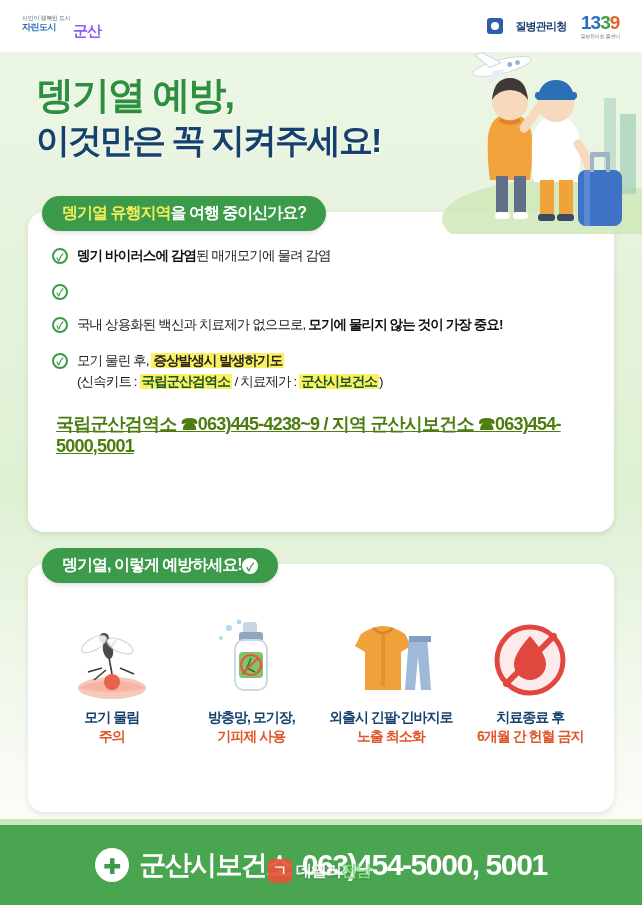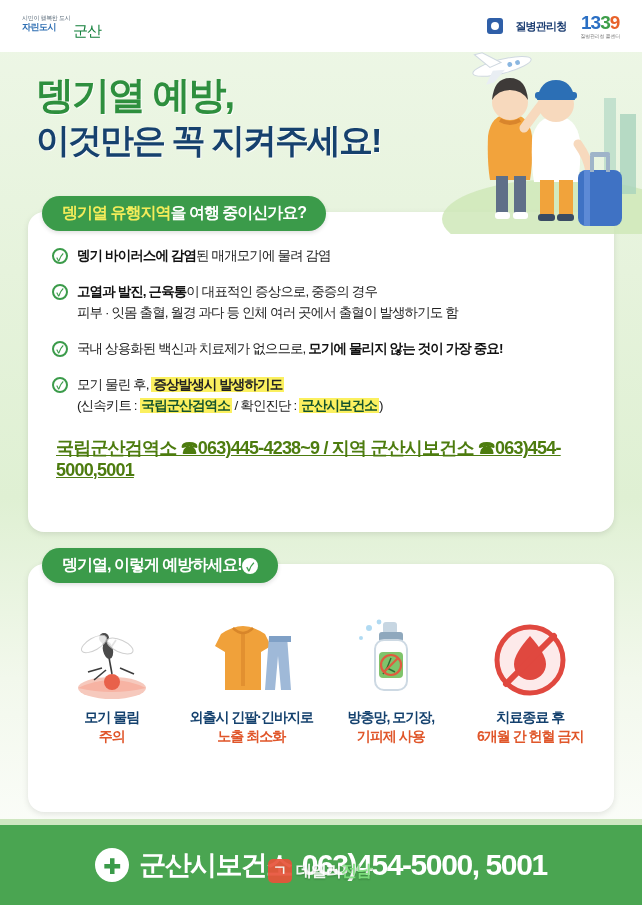--- a/index.html
+++ b/index.html
@@ -51,22 +51,22 @@
     margin-top: 2px;
   }
   .gunsan-logo .main .t1 {
     font-size: 9px;
     color: #2f6fb3;
     font-weight: bold;
     letter-spacing: -0.5px;
   }
   .gunsan-logo .main .t2 {
     font-size: 15px;
-    color: #15803d;
-    font-weight: normal;
+    color: #8b5cf6;
+    font-weight: bold;
     letter-spacing: -1px;
   }
   .right-logos {
     display: flex;
     align-items: center;
     gap: 14px;
   }
   .kdca {
     display: flex;
     align-items: center;
@@ -428,38 +428,34 @@
 
       <div class="bullet">
         <span class="mark">✓</span>
         <span class="text">
           <b>뎅기 바이러스에 감염</b><span>된 매개모기에 물려 감염</span>
         </span>
       </div>
 
       <div class="bullet">
         <span class="mark">✓</span>
-        <span class="text">
-          <b>고열과 발진, 근육통</b><span>이 대표적인 증상으로, 중증의 경우</span><br>
-          <span>피부 · 잇몸 출혈, 월경 과다 등 인체 여러 곳에서 출혈이 발생하기도 함</span>
-        </span>
       </div>
 
       <div class="bullet">
         <span class="mark">✓</span>
         <span class="text">
           <span>국내 상용화된 백신과 치료제가 없으므로, </span><b>모기에 물리지 않는 것이 가장 중요!</b>
         </span>
       </div>
 
       <div class="bullet">
         <span class="mark">✓</span>
         <span class="text">
           <span>모기 물린 후, </span><span class="hl-yellow">증상발생시 발생하기도</span><br>
-          <span>(신속키트 : </span><span class="hl-yellow blue-bold">국립군산검역소</span><span> / 확인진단 : </span><span class="hl-yellow blue-bold">군산시보건소</span><span>)</span>
+          <span>(신속키트 : </span><span class="hl-yellow blue-bold">국립군산검역소</span><span> / 치료제가 : </span><span class="hl-yellow blue-bold">군산시보건소</span><span>)</span>
         </span>
       </div>
     </div>
 
     <div class="contact-line">국립군산검역소 ☎063)445-4238~9 / 지역 군산시보건소 ☎063)454-5000,5001</div>
   </div>
 
   <div class="card" id="card-prevent">
     <div class="card-title">
       <span>뎅기열, 이렇게 예방하세요!</span>
@@ -484,36 +480,20 @@
             </g>
             <ellipse cx="44" cy="38" rx="5" ry="9" fill="#4a4a4a" transform="rotate(-12 44 38)"></ellipse>
             <circle cx="40" cy="26" r="5" fill="#4a4a4a"></circle>
             <ellipse cx="56" cy="34" rx="14" ry="6" fill="#ffffff" opacity="0.85" stroke="#c7c7c7" transform="rotate(24 56 34)"></ellipse>
             <ellipse cx="30" cy="32" rx="14" ry="6" fill="#ffffff" opacity="0.85" stroke="#c7c7c7" transform="rotate(-30 30 32)"></ellipse>
           </svg>
         </div>
         <div class="prevent-label">
           <span>모기 물림</span><br>
           <span class="accent">주의</span>
-        </div>
-      </div>
-
-      <div class="prevent-item">
-        <div class="prevent-art">
-          <svg width="96" height="88" viewBox="0 0 96 88">
-            <path d="M18 22 q12 -8 22 -8 q10 0 22 8 l6 12 l-10 6 l0 38 l-36 0 l0 -38 l-10 -6z" fill="#f0a13a"></path>
-            <path d="M30 16 q10 10 20 0" stroke="#d8862a" stroke-width="2.5" fill="none"></path>
-            <rect x="38" y="20" width="4" height="54" fill="#d8862a" opacity="0.6"></rect>
-            <path d="M66 24 l18 0 l4 54 l-10 0 l-3 -34 l-3 34 l-10 0z" fill="#9fb9d8"></path>
-            <rect x="66" y="24" width="22" height="6" fill="#7fa0c6"></rect>
-          </svg>
-        </div>
-        <div class="prevent-label">
-          <span>외출시 긴팔·긴바지로</span><br>
-          <span class="accent">노출 최소화</span>
         </div>
       </div>
 
       <div class="prevent-item">
         <div class="prevent-art">
           <svg width="96" height="88" viewBox="0 0 96 88">
             <g opacity="0.8" fill="#9ed2f0">
               <circle cx="26" cy="16" r="3"></circle>
               <circle cx="36" cy="10" r="2.4"></circle>
               <circle cx="18" cy="26" r="2"></circle>
@@ -533,20 +513,36 @@
         </div>
         <div class="prevent-label">
           <span>방충망, 모기장,</span><br>
           <span class="accent">기피제 사용</span>
         </div>
       </div>
 
       <div class="prevent-item">
         <div class="prevent-art">
           <svg width="96" height="88" viewBox="0 0 96 88">
+            <path d="M18 22 q12 -8 22 -8 q10 0 22 8 l6 12 l-10 6 l0 38 l-36 0 l0 -38 l-10 -6z" fill="#f0a13a"></path>
+            <path d="M30 16 q10 10 20 0" stroke="#d8862a" stroke-width="2.5" fill="none"></path>
+            <rect x="38" y="20" width="4" height="54" fill="#d8862a" opacity="0.6"></rect>
+            <path d="M66 24 l18 0 l4 54 l-10 0 l-3 -34 l-3 34 l-10 0z" fill="#9fb9d8"></path>
+            <rect x="66" y="24" width="22" height="6" fill="#7fa0c6"></rect>
+          </svg>
+        </div>
+        <div class="prevent-label">
+          <span>외출시 긴팔·긴바지로</span><br>
+          <span class="accent">노출 최소화</span>
+        </div>
+      </div>
+
+      <div class="prevent-item">
+        <div class="prevent-art">
+          <svg width="96" height="88" viewBox="0 0 96 88">
             <circle cx="48" cy="48" r="33" fill="#fdeaea" stroke="#e0483f" stroke-width="5"></circle>
             <path d="M48 24 q16 18 16 28 a16 16 0 0 1 -32 0 q0 -10 16 -28z" fill="#e0483f"></path>
             <path d="M24 72 L72 24" stroke="#e0483f" stroke-width="6" stroke-linecap="round"></path>
           </svg>
         </div>
         <div class="prevent-label">
           <span>치료종료 후</span><br>
           <span class="accent">6개월 간 헌혈 금지</span>
         </div>
       </div>

